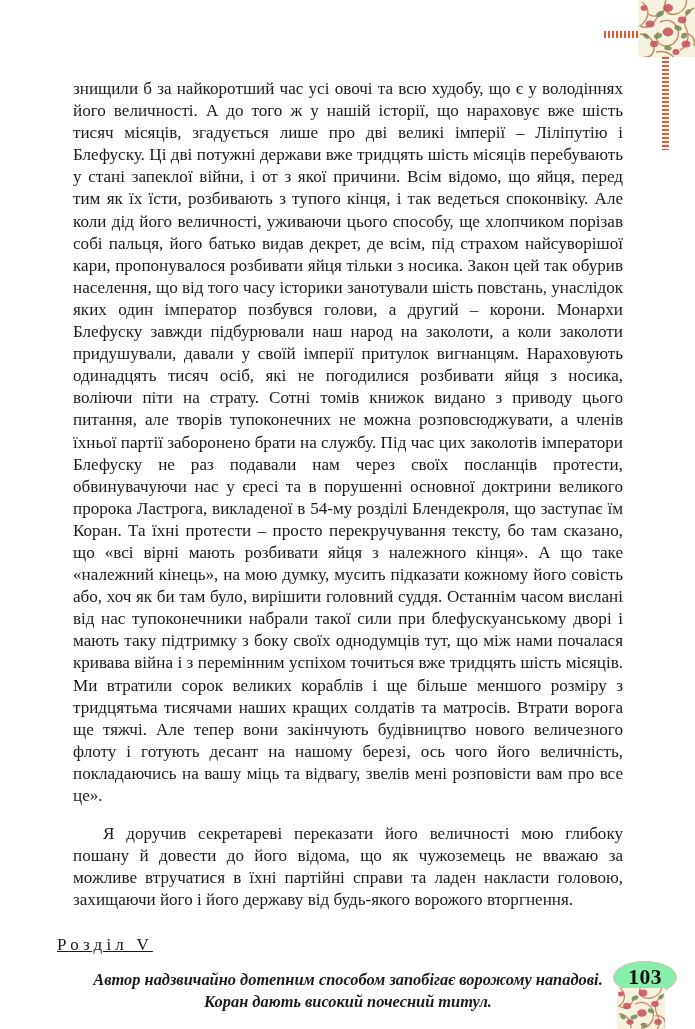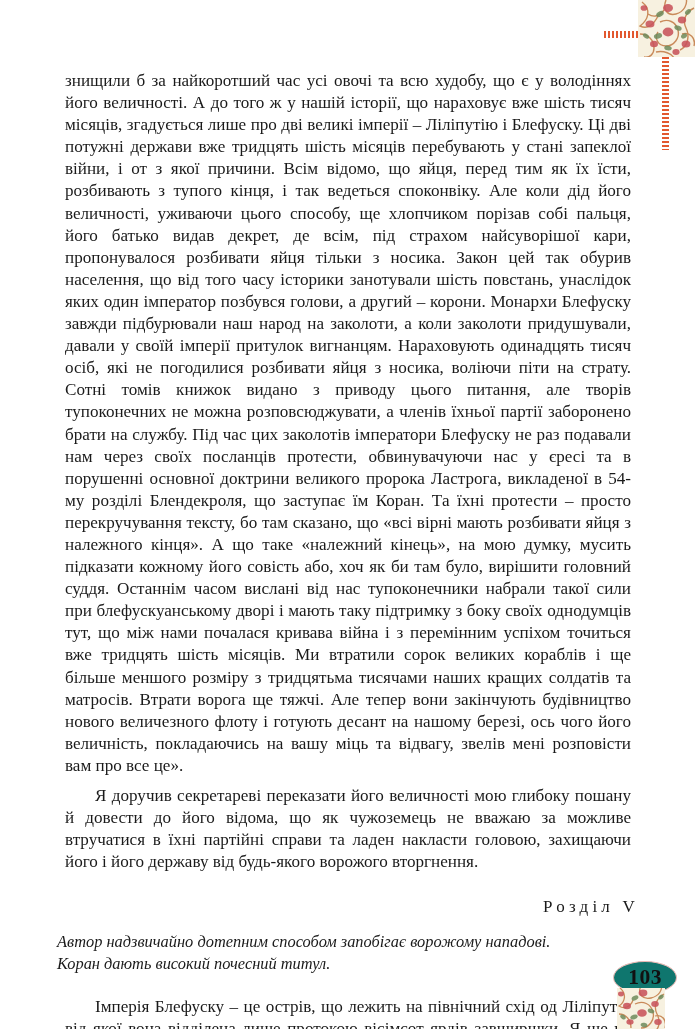--- a/index.html
+++ b/index.html
@@ -62,63 +62,65 @@
   }
 
   
   .text-column {
     position: absolute;
     left: 57px;
     top: 62px;
     width: 582px;
   }
   p.body-par {
-    margin: 8px;
+    margin: 16px;
     font-size: 17.1px;
     line-height: 22.1px;
     text-align: justify;
     text-indent: 30px;
     hyphens: manual;
     -webkit-hyphens: manual;
   }
   p.body-par.no-indent { text-indent: 0; }
 
   
   .chapter-block {
     margin-top: 24px;
   }
   .chapter-title {
-    text-align: right;
+    text-align: left;
     font-size: 17px;
     letter-spacing: 4.2px;
     margin: 0 0 14px 0;
     text-indent: 0;
+    text-decoration: underline;
   }
   .chapter-synopsis {
     margin: 0 0 22px 0;
-    text-align: left;
+    text-align: center;
     font-style: italic;
     font-size: 16.4px;
     line-height: 21.4px;
+    font-weight: bold;
   }
   .chapter-synopsis .syn-line { display: block; }
 
   
   .page-number {
     position: absolute;
     left: 613px;
     top: 961px;
     width: 62px;
     height: 31px;
     display: flex;
     align-items: center;
     justify-content: center;
     border: 1.6px solid #eab9b4;
     border-radius: 50%;
-    background: #0f766e;
+    background: #86efac;
     font-size: 21.5px;
     font-weight: bold;
     color: #111111;
     letter-spacing: 0.5px;
   }
 </style>
 </head>
 <body>
 
 <div class="ornament-top">

